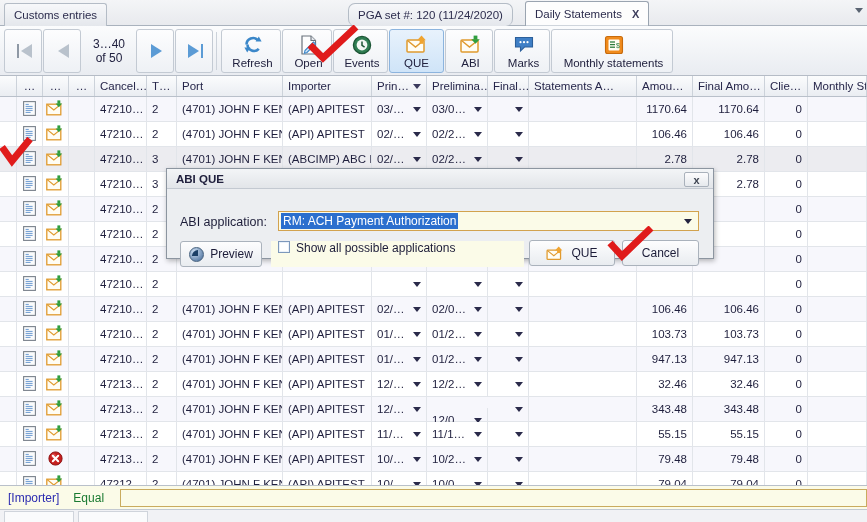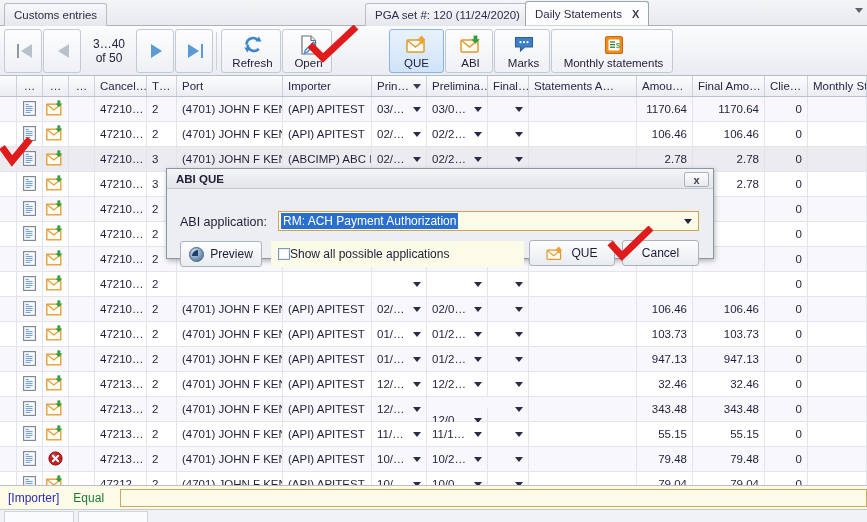--- a/index.html
+++ b/index.html
@@ -176,21 +176,21 @@
     width:15px;height:15px;border-radius:50%;
     background:radial-gradient(circle at 34% 30%, #cfe0f3 0%, #5d7fa8 78%);
     border:1px solid #47627f; position:relative;
   }
   .ico-clock:after {
     content:''; position:absolute; left:2px; top:2px; width:6px;height:6px;
     background:#1b3f66; border-radius: 6px 0 0 0;
   }
   .chk-strip {
     position:absolute; left:104px; top:52px; width:253px; height:26px;
-    background:#fbfbe8; display:flex; align-items:center; padding-left:7px; 
+    background:#fbfbe8; display:flex; align-items:flex-start; padding-left:7px; gap:6px;
   }
   .chk-box {
     width:12px;height:12px;background:#fff;border:1px solid #7d98bb; flex:none;
     box-shadow: inset 0 0 0 1px #eaf1f9;
   }
   .chk-lbl { font-size:12px; color:#1c1c38; white-space:nowrap; }
   .btn-que { left:362px; top:51px; width:86px; gap:7px; }
   .btn-cancel { left:455px; top:51px; width:77px; }
   .que-ico {
     width:18px;height:14px; position:relative;
@@ -222,21 +222,21 @@
 </style>
 </head>
 <body>
 
 <div id="app">
 
   <div class="tabbar">
     <div class="tab" id="tab0" style="left:4px;">
       <span>Customs entries</span>
     </div>
-    <div class="tab" id="tab2" style="left:365px;">
+    <div class="tab" id="tab2" style="left:348px;border-radius:7px;">
       <span>PGA set #: 120 (11/24/2020)</span>
     </div>
     <div class="tab active" id="tab3" style="left:525px;">
       <span>Daily Statements</span>
       <span class="tab-close">X</span>
     </div>
     <div class="tabbar-chevron"></div>
   </div>
 
   <div class="toolbar">
@@ -290,20 +290,30 @@
       <div class="tb-ico">
         <svg width="18" height="20" viewBox="0 0 18 20">
           <path d="M2 1h9l4.5 4.5V19H2z" fill="#fdfdfe" stroke="#6a727c" stroke-width="1.2"></path>
           <path d="M11 1v4.5h4.5" fill="#e6e9ee" stroke="#6a727c" stroke-width="1.1"></path>
           <path d="M5 15.5 13.5 7l2 2L7 17.5 4.4 18.2z" fill="#cfe3f5" stroke="#3b87c9" stroke-width="1.1"></path>
         </svg>
       </div>
       <div class="tb-lbl">Open</div>
     </div>
 
+    <div class="tb-btn framed" style="left:333px;width:55px;">
+      <div class="tb-ico">
+        <svg width="20" height="20" viewBox="0 0 20 20">
+          <circle cx="10" cy="10" r="8.6" fill="#2f7d52" stroke="#1d5636" stroke-width="1.3"></circle>
+          <circle cx="10" cy="10" r="5.4" fill="#f2f7f3"></circle>
+          <path d="M10 6.4v4l2.6 1.8" fill="none" stroke="#1d5636" stroke-width="1.5"></path>
+        </svg>
+      </div>
+      <div class="tb-lbl">Events</div>
+    </div>
 
     <div class="tb-btn highlight" style="left:389px;width:55px;">
       <div class="tb-ico">
         <svg width="22" height="19" viewBox="0 0 22 19">
           <rect x="1" y="5" width="17" height="12" rx="1" fill="#fffdf4" stroke="#e09a2e" stroke-width="1.5"></rect>
           <path d="M1.5 5.5 9.5 12 17.5 5.5" fill="none" stroke="#e09a2e" stroke-width="1.4"></path>
           <polygon points="15.5,0.6 19.8,5.2 11.2,5.2" fill="#f0a430"></polygon>
           <rect x="13.6" y="4.8" width="3.8" height="4" fill="#f0a430"></rect>
         </svg>
       </div>

